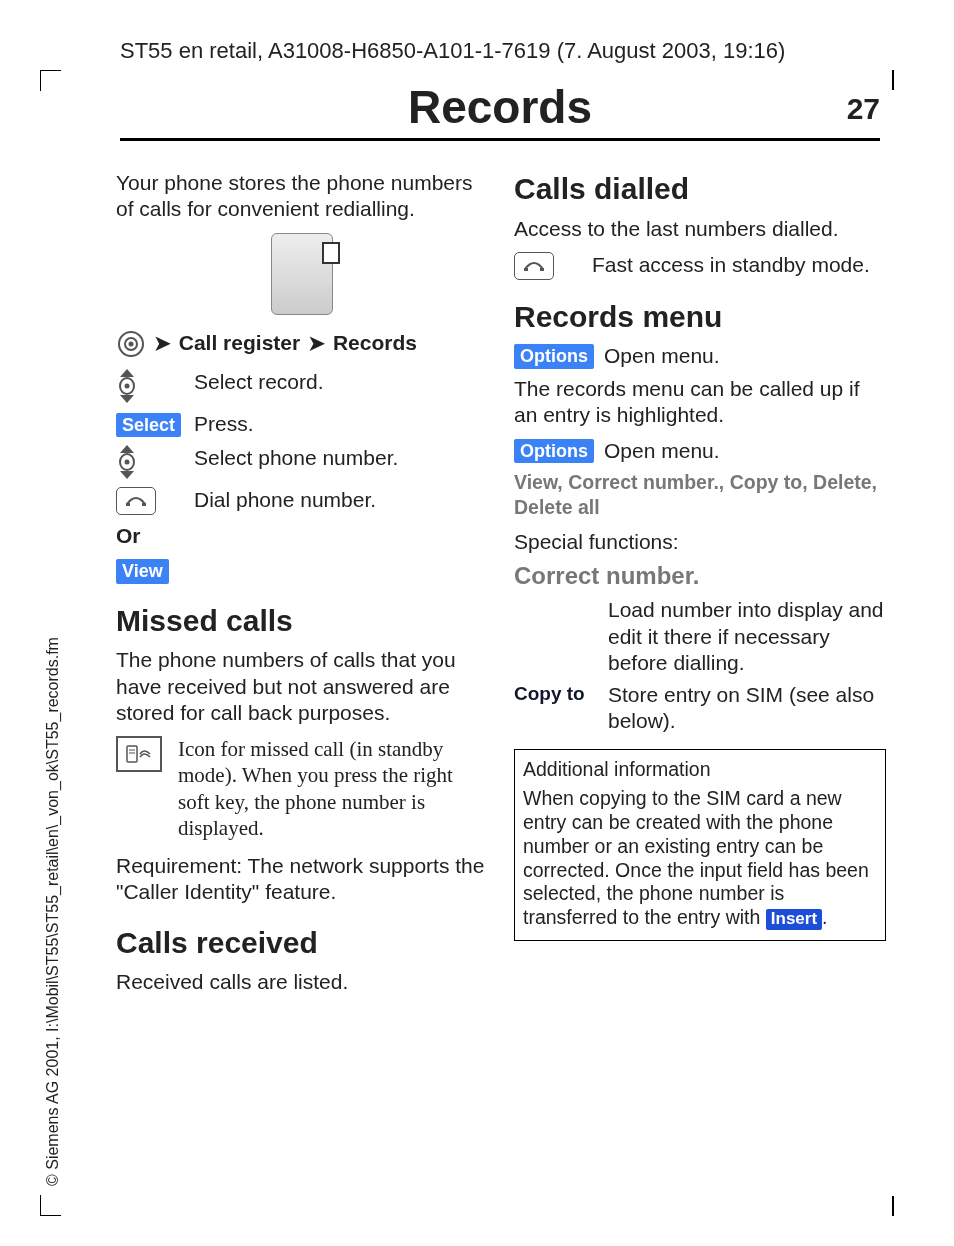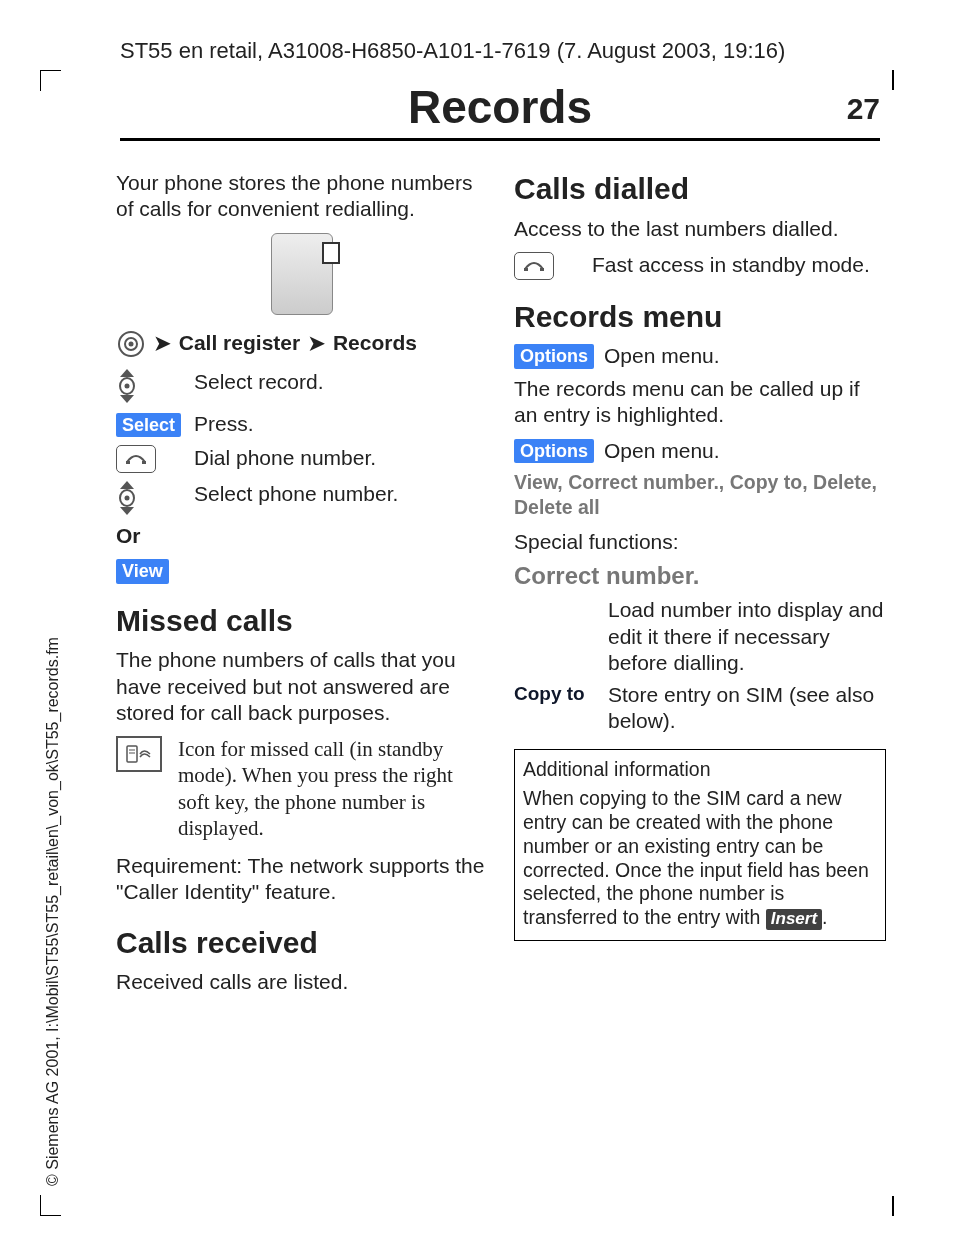--- a/index.html
+++ b/index.html
@@ -105,28 +105,27 @@
     display: inline-block;
     background: #3b82f6;
     color: #fff;
     font-weight: bold;
     font-size: 18px;
     padding: 1px 6px;
     border-radius: 2px;
   }
   .softkey-sm {
     display: inline-block;
-    background: #404040;
+    background: #1d4ed8;
     color: #fff;
     font-weight: bold;
     font-size: 17px;
     padding: 0 5px;
     border-radius: 2px;
     vertical-align: baseline;
-    font-style: italic;
   }
   .or-label { font-weight: bold; margin: 6px 0; }
   h2 {
     font-size: 30px;
     margin: 18px 0 8px;
     font-weight: bold;
   }
   .missed-icon-row {
     display: flex;
     gap: 16px;
@@ -236,45 +235,45 @@
           </svg>
       </span>
       <span>Select record.</span>
     </div>
 
     <div class="step-row">
       <span class="step-icon">
         <span class="softkey">Select</span>
       </span>
       <span>Press.</span>
+    </div>
+
+    <div class="step-row">
+      <span class="step-icon scroll-icon">
+        <svg width="22" height="34" viewBox="0 0 22 34">
+            <polygon points="11,0 18,8 4,8" fill="#555"></polygon>
+            <ellipse cx="11" cy="17" rx="7" ry="8" fill="none" stroke="#555" stroke-width="2"></ellipse>
+            <circle cx="11" cy="17" r="2.5" fill="#555"></circle>
+            <polygon points="11,34 18,26 4,26" fill="#555"></polygon>
+          </svg>
+      </span>
+      <span>Select phone number.</span>
     </div>
 
     <div class="step-row">
       <span class="step-icon">
         <span class="phone-key">
             <svg width="22" height="14" viewBox="0 0 22 14">
               <path d="M2 10 Q11 -2 20 10" fill="none" stroke="#555" stroke-width="2"></path>
               <rect x="1" y="9" width="4" height="3" fill="#555"></rect>
               <rect x="17" y="9" width="4" height="3" fill="#555"></rect>
             </svg>
           </span>
       </span>
       <span>Dial phone number.</span>
-    </div>
-
-    <div class="step-row">
-      <span class="step-icon scroll-icon">
-        <svg width="22" height="34" viewBox="0 0 22 34">
-            <polygon points="11,0 18,8 4,8" fill="#555"></polygon>
-            <ellipse cx="11" cy="17" rx="7" ry="8" fill="none" stroke="#555" stroke-width="2"></ellipse>
-            <circle cx="11" cy="17" r="2.5" fill="#555"></circle>
-            <polygon points="11,34 18,26 4,26" fill="#555"></polygon>
-          </svg>
-      </span>
-      <span>Select phone number.</span>
     </div>
 
     <div class="or-label">Or</div>
 
     <div class="step-row">
       <span class="step-icon">
         <span class="softkey">View</span>
       </span>
     </div>
 

